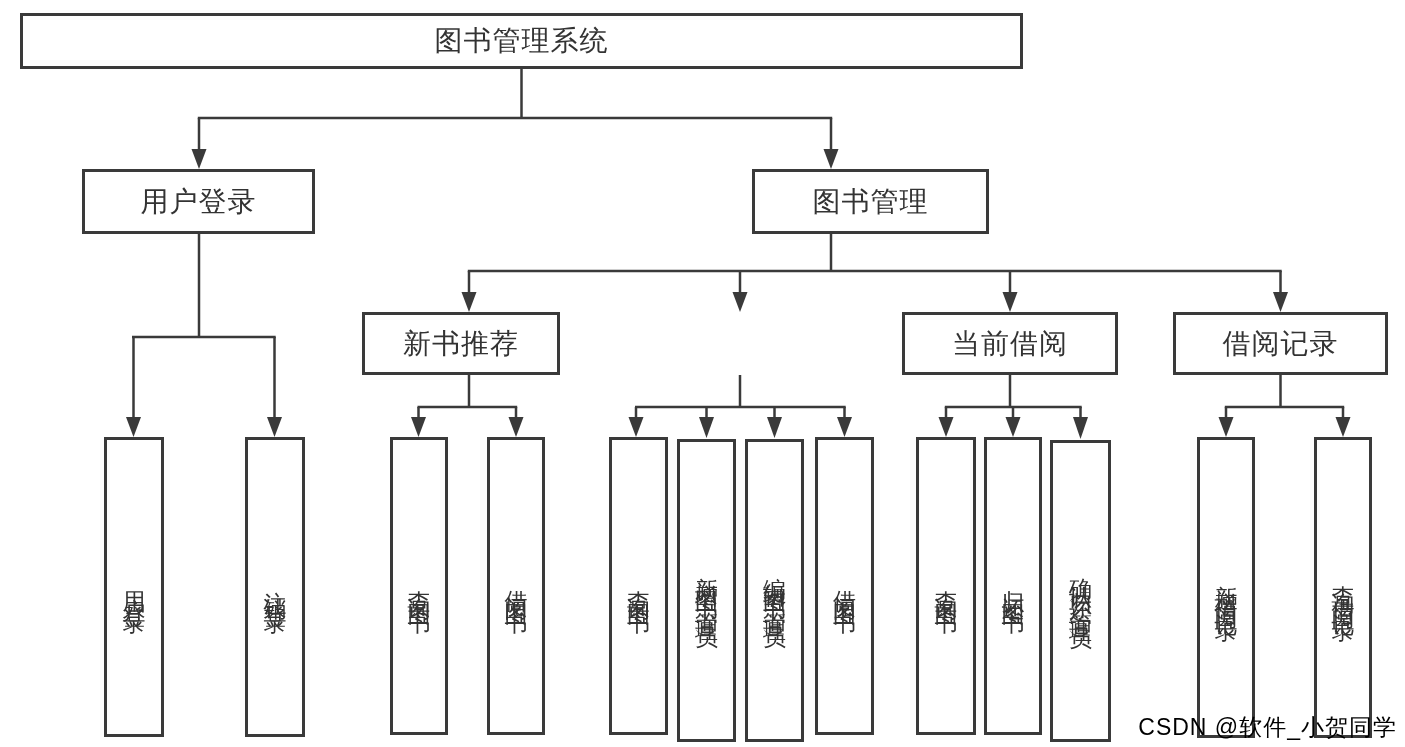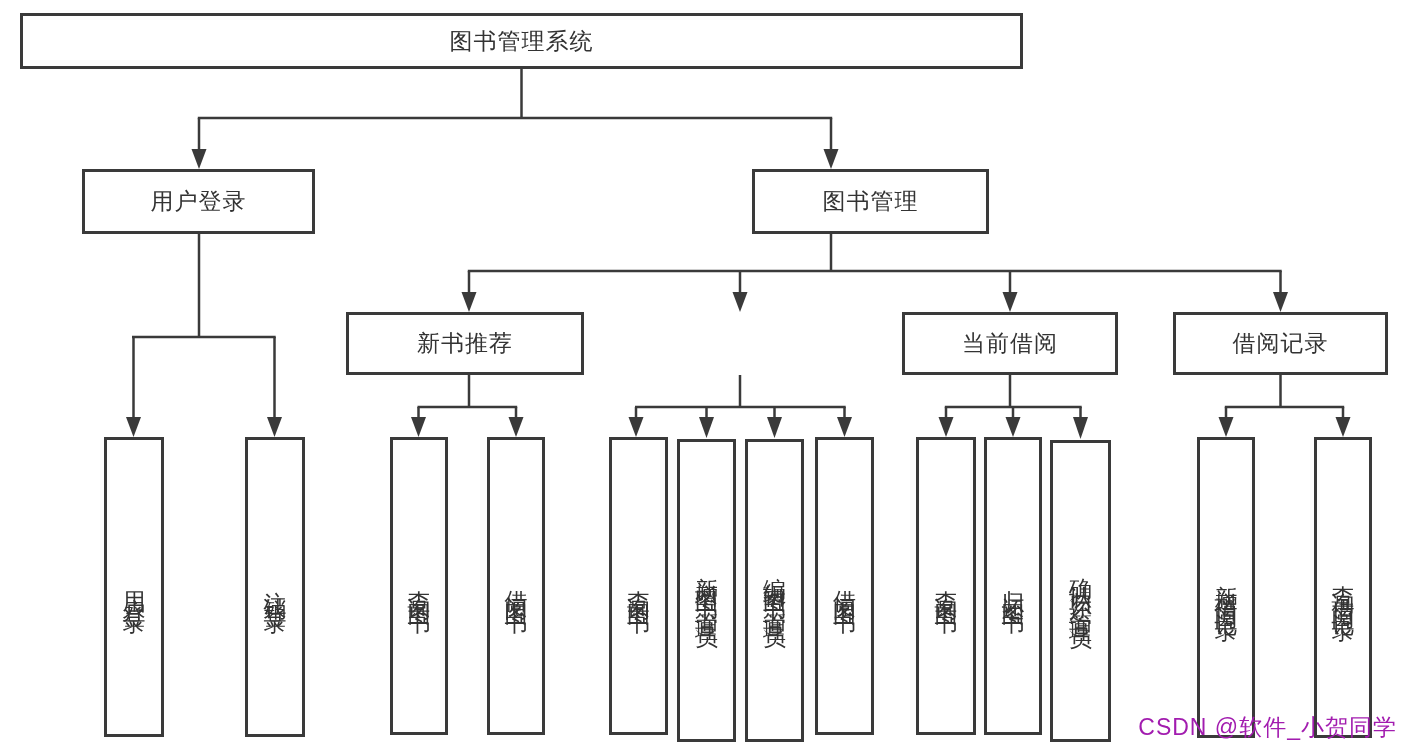--- a/index.html
+++ b/index.html
@@ -22,21 +22,21 @@
   }
   .box {
     position: absolute;
     box-sizing: border-box;
     border: 3px solid #3a3a3a;
     background: #ffffff;
     display: flex;
     align-items: center;
     justify-content: center;
     color: #333333;
-    font-size: 23px;
+    font-size: 28px;
     letter-spacing: 1px;
     white-space: nowrap;
   }
   .vbox {
     position: absolute;
     box-sizing: border-box;
     border: 3px solid #3a3a3a;
     background: #ffffff;
     display: flex;
     align-items: center;
@@ -48,21 +48,21 @@
     writing-mode: vertical-lr;
     text-orientation: mixed;
     letter-spacing: 7px;
     line-height: 1;
     white-space: nowrap;
   }
   .watermark {
     position: absolute;
     top: 712px;
     right: 8px;
-    color: #a21caf;
+    color: #000000;
     font-size: 23px;
     letter-spacing: 1px;
     white-space: nowrap;
   }
 </style>
 </head>
 <body>
 
 <div id="stage">
 
@@ -137,21 +137,21 @@
     <span>图书管理系统</span>
   </div>
 
   <div class="box" style="left:82px; top:169px; width:233px; height:65px;">
     <span>用户登录</span>
   </div>
   <div class="box" style="left:712px; top:169px; width:237px; height:65px;margin-left:40px;">
     <span>图书管理</span>
   </div>
 
-  <div class="box" style="left:346px; top:312px; width:238px; height:63px;">
+  <div class="box" style="left:362px; top:312px; width:198px; height:63px;">
     <span>新书推荐</span>
   </div>
   <div class="box" style="left:902px; top:312px; width:216px; height:63px;">
     <span>当前借阅</span>
   </div>
   <div class="box" style="left:1173px; top:312px; width:215px; height:63px;">
     <span>借阅记录</span>
   </div>
 
   <div class="vbox" style="left:104px; top:437px; width:60px; height:300px;">

